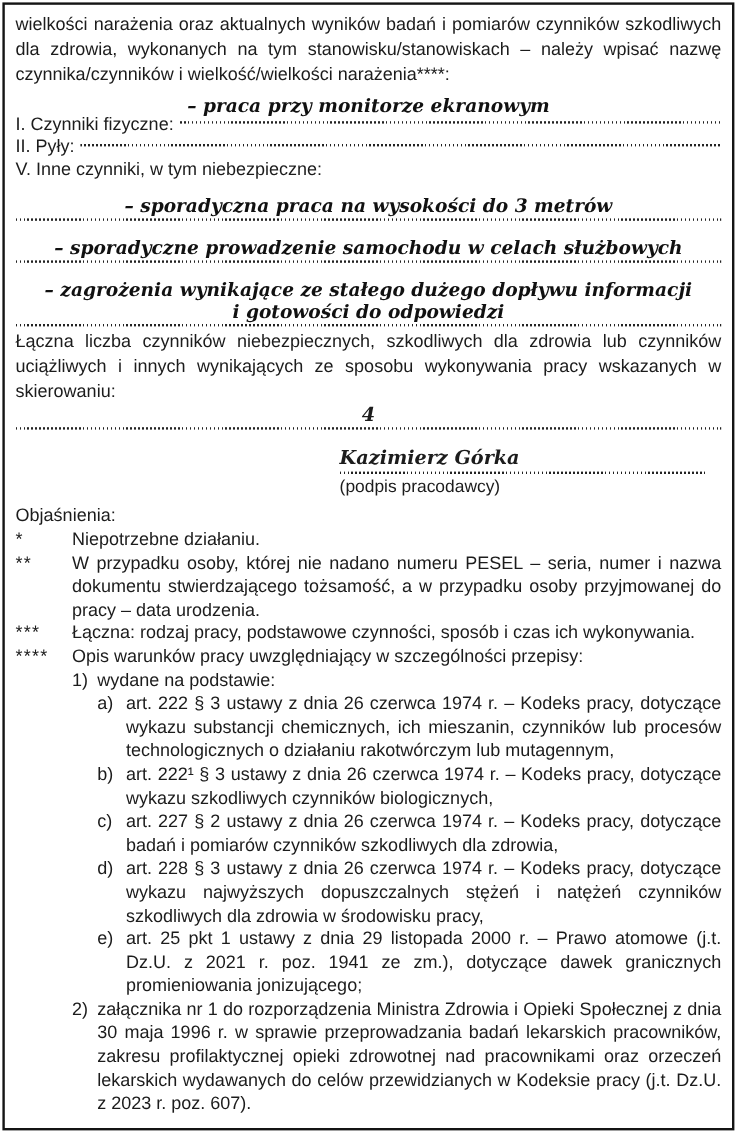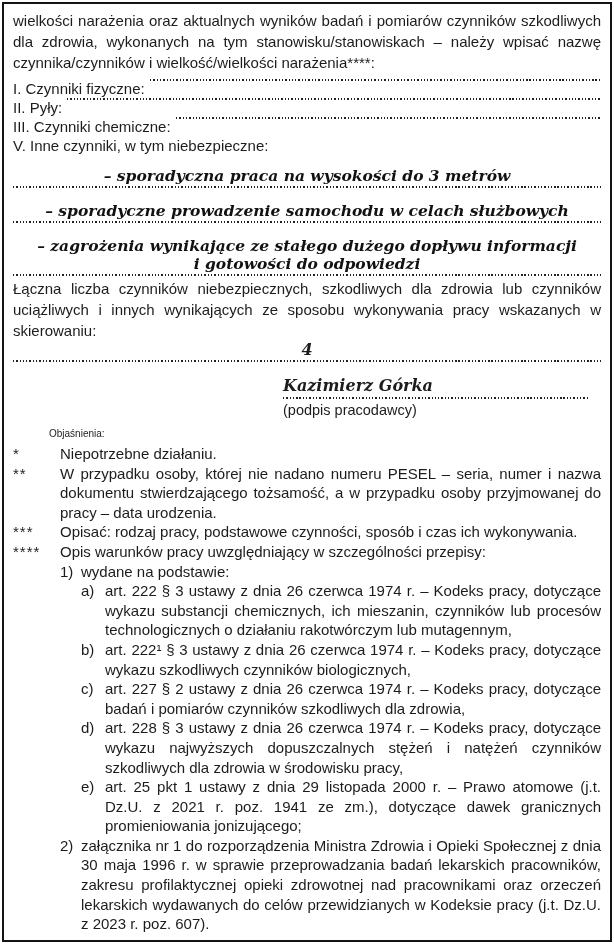--- a/index.html
+++ b/index.html
@@ -10,67 +10,64 @@
     border:2px solid #141414; background:#fff; overflow:hidden;
     padding:6px 9px 6px 9px;
   }
   .para { font-size:15px; line-height:21px; text-align:justify; }
   .hand {
     font-family:"DejaVu Serif","Liberation Serif",serif;
     font-weight:bold; font-style:italic; font-size:15.5px; line-height:18px;
     text-align:center; color:#111;
   }
   .pre { white-space:pre-line; }
-  .factor-row { display:flex; align-items:flex-start; height:19px; }
+  .factor-row { display:flex; align-items:center; height:19px; }
   .factor-label { font-size:15px; line-height:19px; white-space:nowrap; }
   .dotfill {
     flex:1; height:2px; margin:0 0 3px 5px;
     background-image:repeating-linear-gradient(to right,#222 0,#222 1.3px,transparent 1.3px,transparent 3.3px);
   }
   .dotline {
     height:2px; margin:1px 0 2px 0;
     background-image:repeating-linear-gradient(to right,#222 0,#222 1.3px,transparent 1.3px,transparent 3.3px);
   }
   .gap6 { height:6px; } .gap12 { height:12px; }
   .count { font-family:"DejaVu Serif","Liberation Serif",serif; font-weight:bold; font-style:italic;
            font-size:16px; text-align:center; line-height:18px; }
   .sigblock { width:306px; margin-left:auto; margin-right:12px; text-align:left; }
   .sig-name { font-family:"DejaVu Serif","Liberation Serif",serif; font-weight:bold; font-style:italic;
               font-size:16px; line-height:20px; }
   .sig-caption { font-size:14.5px; line-height:19px; }
-  .fn-head { font-size:10px; line-height:20px; margin-top:4px;margin-left:36px; }
+  .fn-head { font-size:15px; line-height:20px; margin-top:4px; }
   .fnote { display:flex; font-size:15px; line-height:19.6px; }
   .fnote .mk { width:47px; flex:0 0 47px; letter-spacing:1px; }
   .fnote .tx { flex:1; text-align:justify; }
   .sub { display:flex; font-size:15px; line-height:19.6px; margin-left:47px; }
   .sub .mk { width:21px; flex:0 0 21px; }
   .sub .tx { flex:1; text-align:justify; }
   .legal { display:flex; font-size:15px; line-height:19.6px; margin-left:68px; }
   .legal .mk { width:24px; flex:0 0 24px; }
   .legal .tx { flex:1; text-align:justify; }
 </style>
 </head>
 <body>
 
 <div class="sheet">
 
   <div class="para">wielkości narażenia oraz aktualnych wyników badań i pomiarów czynników szkodliwych dla zdrowia, wykonanych na tym stanowisku/stanowiskach – należy wpisać nazwę czynnika/czynników i wielkość/wielkości narażenia****:</div>
 
   <div class="gap6"></div>
+  <div class="hand" style="margin-bottom:-3px;">– praca przy monitorze ekranowym</div>
 
   <div class="factor-row">
     <span class="factor-label">I. Czynniki fizyczne:</span>
     <span class="dotfill"></span>
   </div>
   <div class="factor-row">
     <span class="factor-label">II. Pyły:</span>
-    <span class="dotfill"></span>
-  </div>
-  <div class="factor-row">
-    <span class="factor-label">III. Czynniki chemiczne:</span>
     <span class="dotfill"></span>
   </div>
   <div class="factor-row">
     <span class="factor-label">V. Inne czynniki, w tym niebezpieczne:</span>
   </div>
 
   <div class="gap12"></div>
   <div class="hand">– sporadyczna praca na wysokości do 3 metrów</div>
   <div class="dotline"></div>
 
@@ -99,21 +96,21 @@
   <div class="fnote">
     <span class="mk">*</span>
     <span class="tx">Niepotrzebne działaniu.</span>
   </div>
   <div class="fnote">
     <span class="mk">**</span>
     <span class="tx">W przypadku osoby, której nie nadano numeru PESEL – seria, numer i nazwa dokumentu stwierdzającego tożsamość, a w przypadku osoby przyjmowanej do pracy – data urodzenia.</span>
   </div>
   <div class="fnote">
     <span class="mk">***</span>
-    <span class="tx">Opisać: rodzaj pracy, podstawowe czynności, sposób i czas ich wykonywania.</span>
+    <span class="tx">Łączna: rodzaj pracy, podstawowe czynności, sposób i czas ich wykonywania.</span>
   </div>
   <div class="fnote">
     <span class="mk">****</span>
     <span class="tx">Opis warunków pracy uwzględniający w szczególności przepisy:</span>
   </div>
 
   <div class="sub">
     <span class="mk">1)</span>
     <span class="tx">wydane na podstawie:</span>
   </div>

